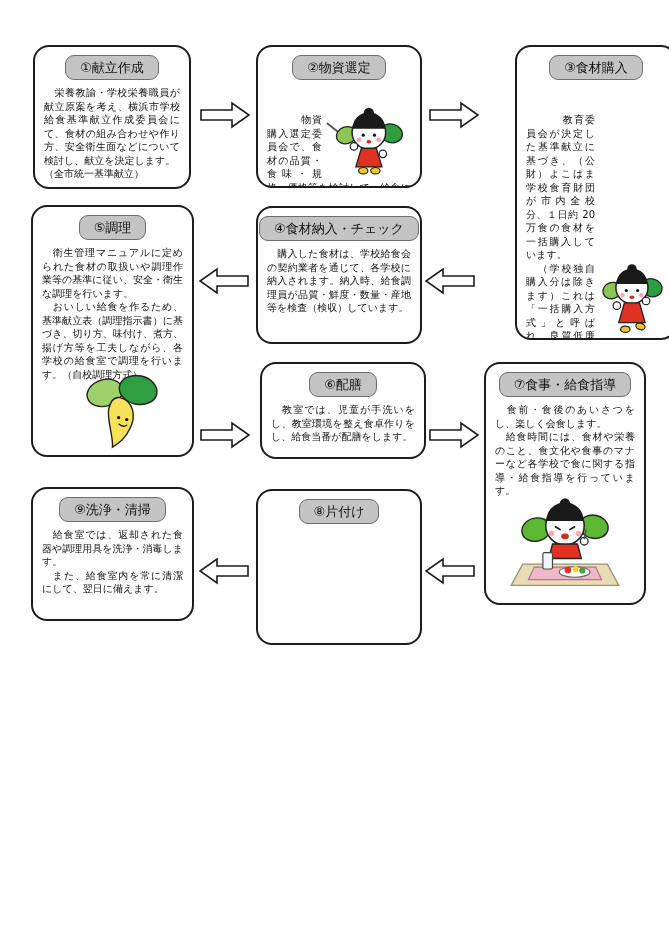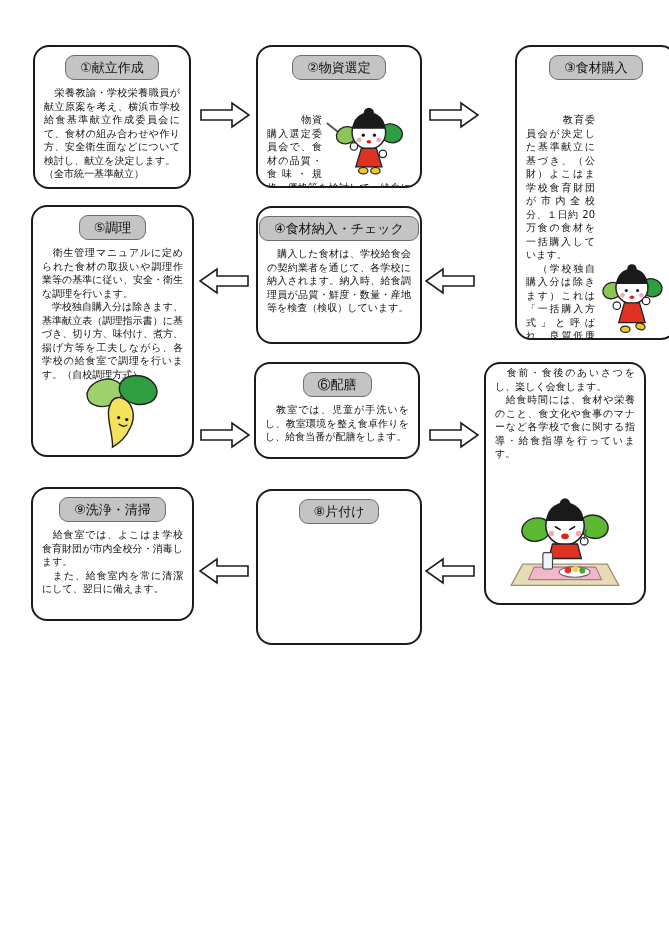--- a/index.html
+++ b/index.html
@@ -90,37 +90,38 @@
   </div>
 
   <div class="step" style="left:256px;top:206px;width:166px;height:138px;">
     <div class="title-bar">④食材納入・チェック</div>
     <div class="body-text">　購入した食材は、学校給食会の契約業者を通じて、各学校に納入されます。納入時、給食調理員が品質・鮮度・数量・産地等を検査（検収）しています。</div>
   </div>
 
   <div class="step" style="left:31px;top:205px;width:163px;height:252px;">
     <div class="title-bar">⑤調理</div>
     <div class="body-text">　衛生管理マニュアルに定められた食材の取扱いや調理作業等の基準に従い、安全・衛生な調理を行います。
-　学校独自購入分は除きます、基準献立表（調理指示書）に基づき、切り方、味付け、煮方、揚げ方等を工夫しながら、各学校の給食室で調理を行います。（自校調理方式）</div>
+　おいしい給食を作るため、基準献立表（調理指示書）に基づき、切り方、味付け、煮方、揚げ方等を工夫しながら、各学校の給食室で調理を行います。（自校調理方式）</div>
     <svg class="mascot-abs" style="right:22px;bottom:6px;" width="96" height="78" viewBox="0 0 100 82">
       <ellipse cx="32" cy="23" rx="19" ry="14" fill="#9ed06b" stroke="#222" stroke-width="1.5" transform="rotate(-16 32 23)"></ellipse>
       <ellipse cx="67" cy="20" rx="20" ry="15" fill="#2f9e41" stroke="#222" stroke-width="1.5" transform="rotate(12 67 20)"></ellipse>
       <path d="M48,28 C61,31 66,47 58,61 C54,70 47,76 40,80 C41,69 34,51 36,40 C38,31 42,27 48,28 Z" fill="#f5e25a" stroke="#222" stroke-width="1.5"></path>
       <circle cx="46.5" cy="49" r="1.7" fill="#111"></circle>
       <circle cx="55" cy="51" r="1.7" fill="#111"></circle>
       <path d="M47,56 q4,3.5 8,1" fill="none" stroke="#111" stroke-width="1.4" stroke-linecap="round"></path>
     </svg>
   </div>
 
-  <div class="step" style="left:254px;top:362px;width:166px;height:97px;font-family:Liberation Serif, serif;">
+  <div class="step" style="left:260px;top:362px;width:166px;height:97px;">
     <div class="title-bar">⑥配膳</div>
     <div class="body-text">　教室では、児童が手洗いをし、教室環境を整え食卓作りをし、給食当番が配膳をします。</div>
   </div>
 
   <div class="step" style="left:484px;top:362px;width:162px;height:243px;">
+    <div class="title-bar">⑦食事・給食指導</div>
     <div class="body-text">　食前・食後のあいさつをし、楽しく会食します。
 　給食時間には、食材や栄養のこと、食文化や食事のマナーなど各学校で食に関する指導・給食指導を行っています。</div>
     <svg class="mascot-abs" style="left:50%;transform:translateX(-50%);bottom:8px;" width="136" height="100" viewBox="0 0 140 104">
       <ellipse cx="40" cy="36" rx="15" ry="12" fill="#5cb832" stroke="#222" stroke-width="1.5" transform="rotate(-14 40 36)"></ellipse>
       <ellipse cx="100" cy="33" rx="15" ry="12" fill="#5cb832" stroke="#222" stroke-width="1.5" transform="rotate(12 100 33)"></ellipse>
       <circle cx="70" cy="32" r="20" fill="#fff" stroke="#222" stroke-width="1.6"></circle>
       <path d="M50.5,27 a19.5,19.5 0 0 1 39,0 z" fill="#1a1a1a"></path>
       <circle cx="70" cy="9" r="5.5" fill="#1a1a1a"></circle>
       <path d="M60,33 l5,3" stroke="#111" stroke-width="1.6" stroke-linecap="round"></path>
       <path d="M80,33 l-5,3" stroke="#111" stroke-width="1.6" stroke-linecap="round"></path>
@@ -139,21 +140,21 @@
       <circle cx="88" cy="78.5" r="3.2" fill="#4aa33a"></circle>
     </svg>
   </div>
 
   <div class="step" style="left:256px;top:489px;width:166px;height:156px;">
     <div class="title-bar">⑧片付け</div>
   </div>
 
   <div class="step" style="left:31px;top:487px;width:163px;height:134px;">
     <div class="title-bar">⑨洗浄・清掃</div>
-    <div class="body-text">　給食室では、よこはま学校食育財団が市内全校分・消毒します。
+    <div class="body-text">　給食室では、返却された食器や調理用具を洗浄・消毒します。
 　また、給食室内を常に清潔にして、翌日に備えます。</div>
   </div>
 
   <svg class="arrow" style="left:200px;top:100px;" viewBox="0 0 50 30">
     <polygon points="1,10 32,10 32,3 49,15 32,27 32,20 1,20" fill="#fff" stroke="#1c1c1c" stroke-width="1.6"></polygon>
   </svg>
   <svg class="arrow" style="left:429px;top:100px;" viewBox="0 0 50 30">
     <polygon points="1,10 32,10 32,3 49,15 32,27 32,20 1,20" fill="#fff" stroke="#1c1c1c" stroke-width="1.6"></polygon>
   </svg>
   <svg class="arrow" style="left:425px;top:266px;" viewBox="0 0 50 30">

